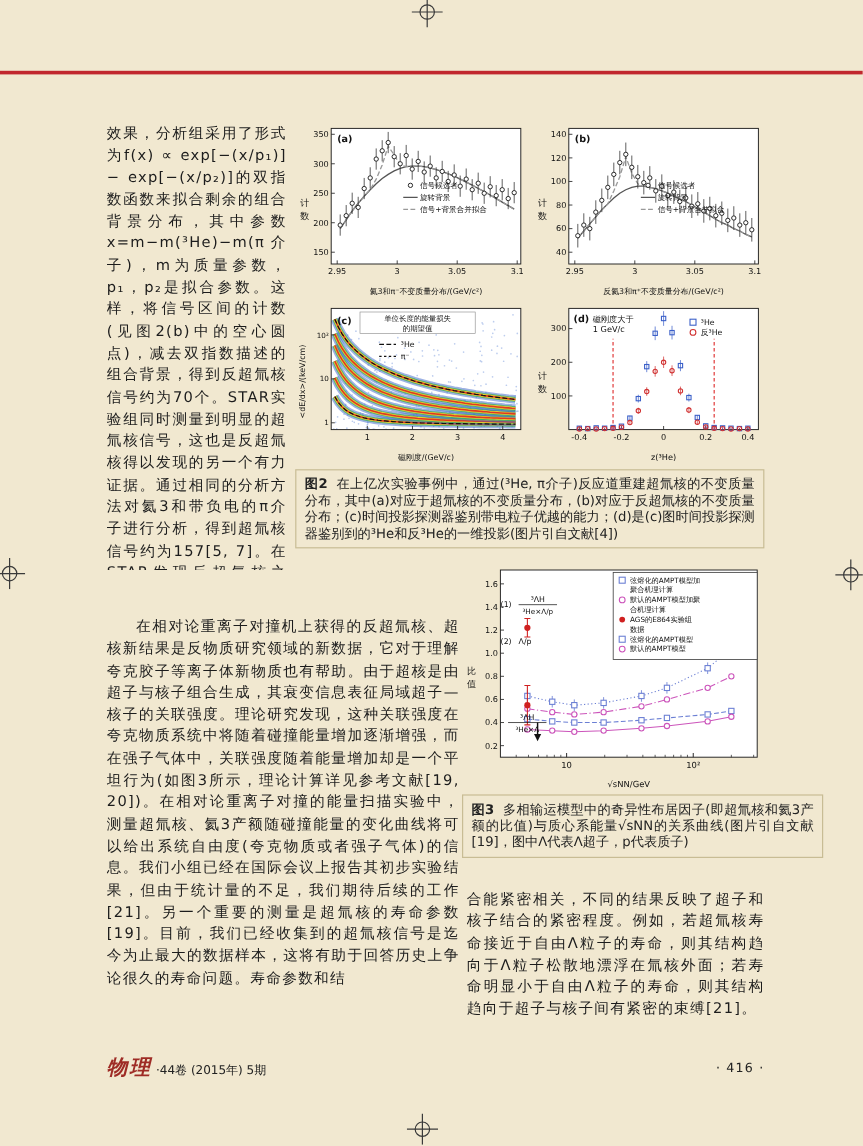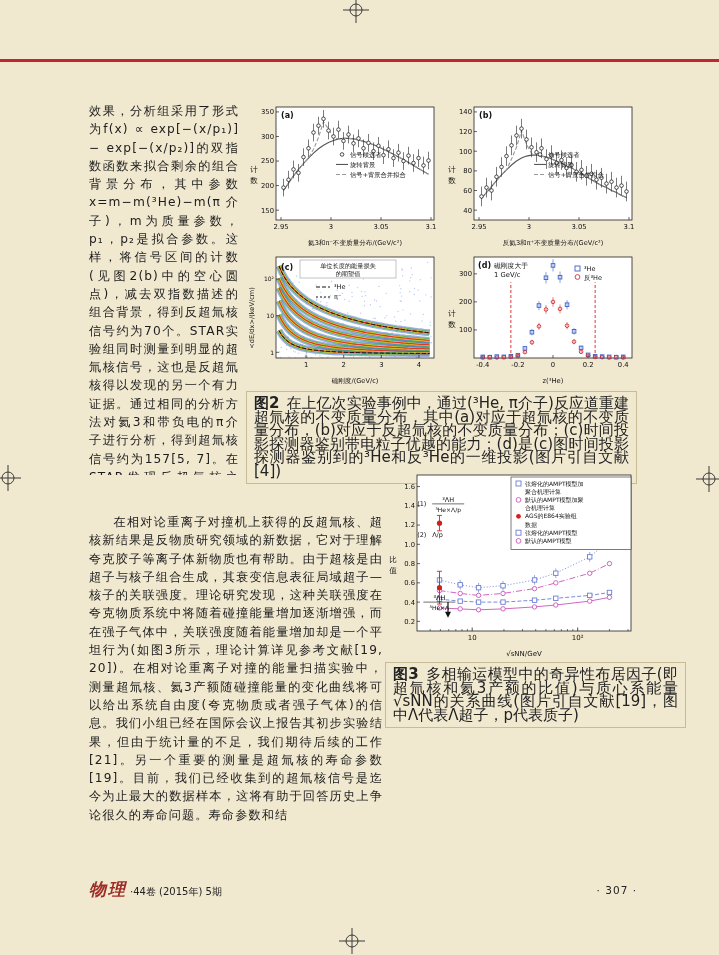--- a/index.html
+++ b/index.html
@@ -11,21 +11,21 @@
   .regmark{position:absolute}
   .regmark line,.regmark circle{stroke:#3a3a3a;stroke-width:1;fill:none}
   .tblock{position:absolute;font-size:12.2px;line-height:18.3px;letter-spacing:1.1px;
           text-align:justify;overflow:hidden;color:#1c1c1c}
   .indent{text-indent:2em}
   .fig2-grid{position:absolute;left:246px;top:101px;display:grid;
              grid-template-columns:193px 193px;grid-template-rows:146px 134px;
              column-gap:5px;row-gap:4px}
   .fig2-grid svg,.f3{background:transparent}
   .caption-box{position:absolute;border:1px solid #c8bc94;padding:5px 7px;
-               font-size:15px;line-height:13.5px;text-align:justify;color:#222}
+               font-size:11px;line-height:13.5px;text-align:justify;color:#222}
   .caption-label{font-weight:bold;margin-right:7px}
   svg text{font-family:"DejaVu Sans",sans-serif}
   .f3{position:absolute;left:385px;top:470px}
   .footer-left{position:absolute;left:89px;top:878px;white-space:nowrap}
   .logo{font-family:Liberation Sans, sans-serif;font-style:italic;font-weight:bold;
         font-size:17px;color:#9e2b25;letter-spacing:2px}
   .finfo{font-size:10px;color:#222;margin-left:3px}
   .pageno{position:absolute;left:507px;top:884px;width:130px;text-align:right;
           font-size:10.5px;letter-spacing:1px;color:#222}
 </style>
@@ -55,20 +55,21 @@
       <circle cx="13" cy="13" r="6"></circle>
   </svg>
 
   <div class="red-rule"></div>
 
   <div class="tblock" style="left:89px;top:102px;width:150px;height:373px">效果，分析组采用了形式为f(x) ∝ exp[−(x/p₁)] − exp[−(x/p₂)]的双指数函数来拟合剩余的组合背景分布，其中参数x=m−m(³He)−m(π介子)，m为质量参数，p₁，p₂是拟合参数。这样，将信号区间的计数(见图2(b)中的空心圆点)，减去双指数描述的组合背景，得到反超氚核信号约为70个。STAR实验组同时测量到明显的超氚核信号，这也是反超氚核得以发现的另一个有力证据。通过相同的分析方法对氦3和带负电的π介子进行分析，得到超氚核信号约为157[5, 7]。在STAR发现反超氚核之后，欧洲核子中</div>
 
 
   <div class="tblock indent" style="left:89px;top:513px;width:294px;height:352px">在相对论重离子对撞机上获得的反超氚核、超核新结果是反物质研究领域的新数据，它对于理解夸克胶子等离子体新物质也有帮助。由于超核是由超子与核子组合生成，其衰变信息表征局域超子—核子的关联强度。理论研究发现，这种关联强度在夸克物质系统中将随着碰撞能量增加逐渐增强，而在强子气体中，关联强度随着能量增加却是一个平坦行为(如图3所示，理论计算详见参考文献[19, 20])。在相对论重离子对撞的能量扫描实验中，测量超氚核、氦3产额随碰撞能量的变化曲线将可以给出系统自由度(夸克物质或者强子气体)的信息。我们小组已经在国际会议上报告其初步实验结果，但由于统计量的不足，我们期待后续的工作[21]。另一个重要的测量是超氚核的寿命参数[19]。目前，我们已经收集到的超氚核信号是迄今为止最大的数据样本，这将有助于回答历史上争论很久的寿命问题。寿命参数和结</div>
 
+  <div class="tblock" style="left:389px;top:740px;width:248px;height:128px">合能紧密相关，不同的结果反映了超子和核子结合的紧密程度。例如，若超氚核寿命接近于自由Λ粒子的寿命，则其结构趋向于Λ粒子松散地漂浮在氚核外面；若寿命明显小于自由Λ粒子的寿命，则其结构趋向于超子与核子间有紧密的束缚[21]。</div>
 
   <div class="fig2-grid">
     <svg id="chart-a" width="193" height="146">
         <rect x="30" y="6" width="158" height="113" fill="#fff" stroke="#222" stroke-width="0.8"></rect>
         <line x1="35.00000000000033" x2="35.00000000000033" y1="119" y2="116" stroke="#222" stroke-width="0.7"></line>
         <text x="35.00000000000033" y="127.5" font-size="6.8" text-anchor="middle" fill="#111">2.95</text>
         <line x1="85.00000000000003" x2="85.00000000000003" y1="119" y2="116" stroke="#222" stroke-width="0.7"></line>
         <text x="85.00000000000003" y="127.5" font-size="6.8" text-anchor="middle" fill="#111">3</text>
         <line x1="134.99999999999972" x2="134.99999999999972" y1="119" y2="116" stroke="#222" stroke-width="0.7"></line>
         <text x="134.99999999999972" y="127.5" font-size="6.8" text-anchor="middle" fill="#111">3.05</text>
@@ -812,15 +813,15 @@
       <text x="139" y="186" font-size="7" text-anchor="middle" fill="#111">√sNN/GeV</text>
     </svg>
 
   <div class="caption-box" style="left:385px;top:662px;width:301px">
     <span class="caption-label">图3</span><span>多相输运模型中的奇异性布居因子(即超氚核和氦3产额的比值)与质心系能量√sNN的关系曲线(图片引自文献[19]，图中Λ代表Λ超子，p代表质子)</span>
   </div>
 
   <div class="footer-left">
     <span class="logo">物理</span><span class="finfo">·44卷 (2015年) 5期</span>
   </div>
-  <div class="pageno">· 307 ·</div>
+  <div class="pageno">· 416 ·</div>
 
 </div>
 
 </body></html>

